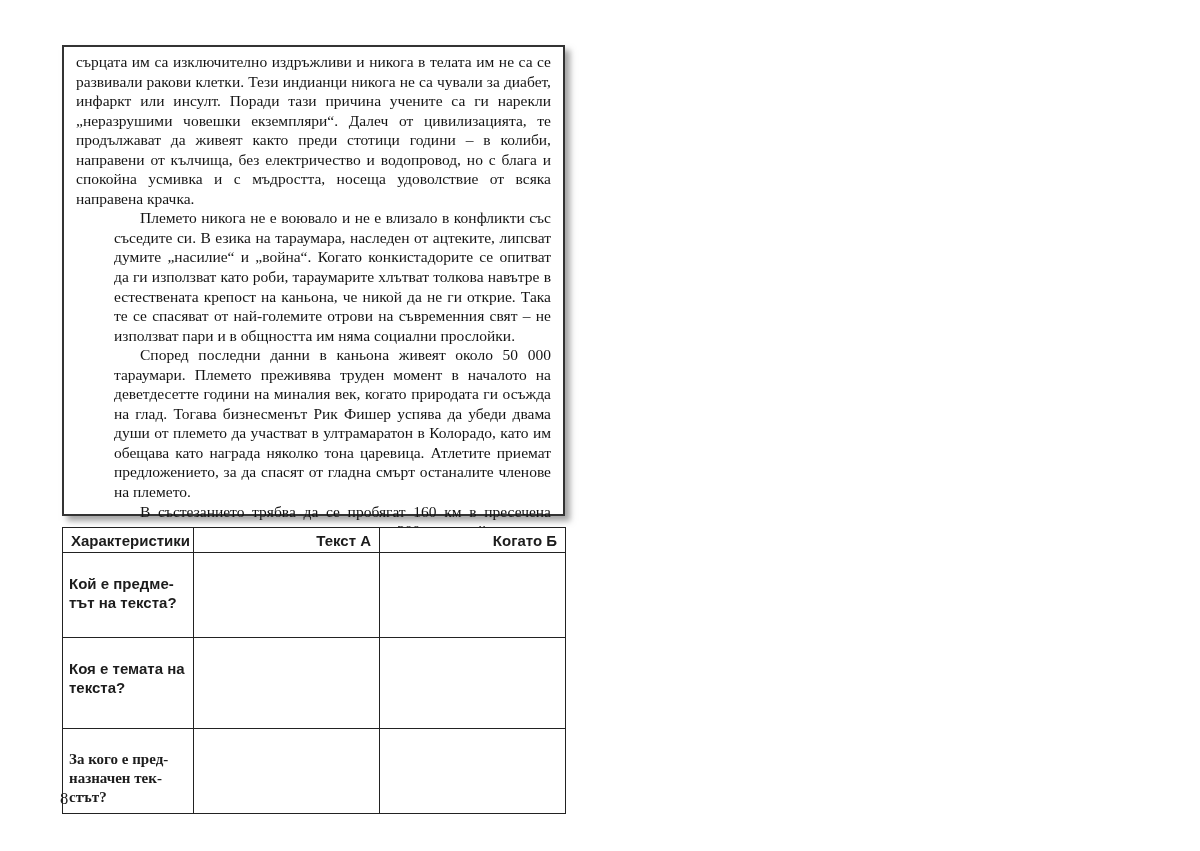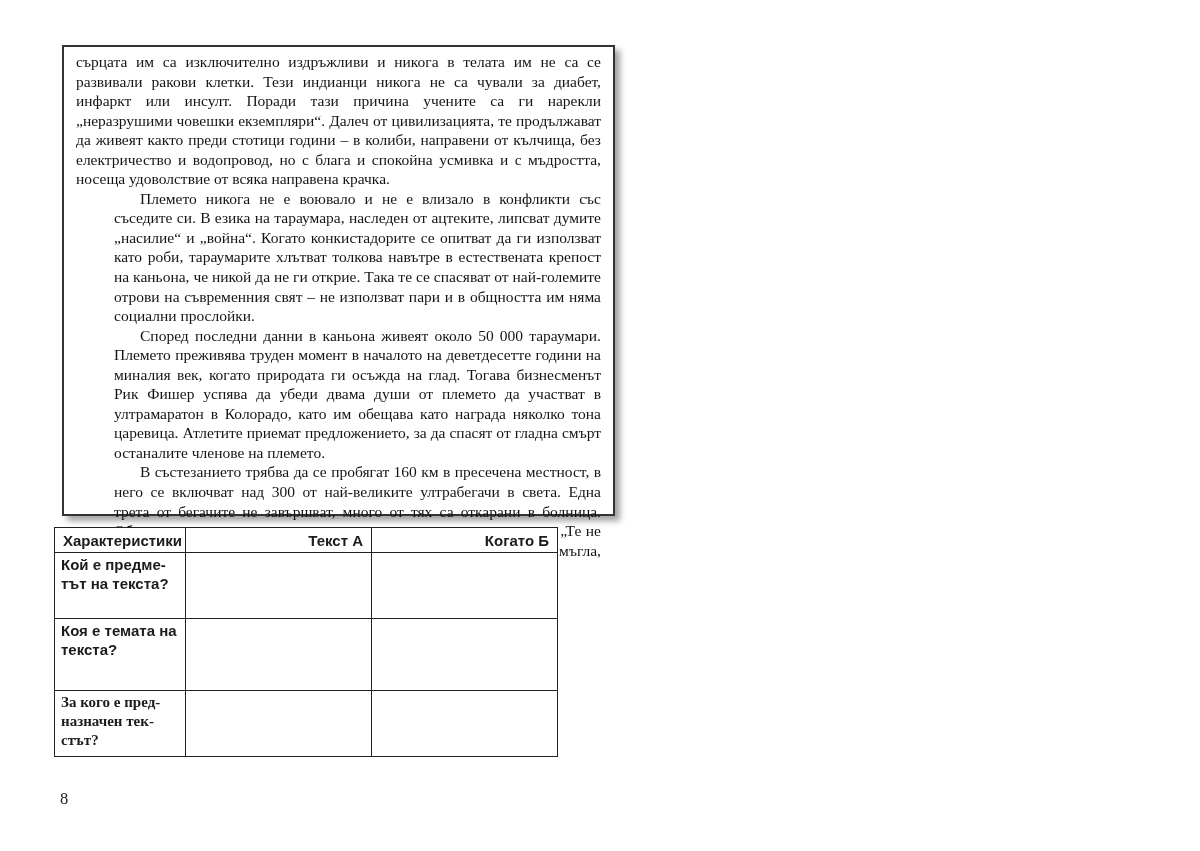--- a/index.html
+++ b/index.html
@@ -6,43 +6,43 @@
   body{
     width:1200px;height:851px;position:relative;background:#ffffff;
     font-family:"Liberation Sans",sans-serif;color:#1c1c1c;overflow:hidden;
   }
   .page{position:absolute;top:0;height:851px;}
   .page-left{left:0;width:600px;}
   .page-right{left:600px;width:600px;}
 
   
   .reading-box{
-    position:absolute;left:62px;top:45px;width:553px;height:471px;
+    position:absolute;left:62px;top:45px;width:503px;height:471px;
     box-sizing:border-box;border:2px solid #333;background:#fff;
     box-shadow:5px 5px 6px rgba(90,90,90,0.55);
     padding:5px 12px 0 12px;
     font-family:"Liberation Serif",serif;font-size:15.5px;line-height:19.55px;
     text-align:justify;color:#141414;
   }
   .reading-box p{margin:0;}
   .reading-box p.indent{text-indent:26px;margin-left:38px;}
 
   
   .char-table{
-    position:absolute;left:54px;top:527px;width:503px;
+    position:absolute;left:62px;top:527px;width:503px;
     border-collapse:collapse;table-layout:fixed;background:#fff;
   }
   .char-table th,.char-table td{
     border:1.6px solid #222;padding:1px 6px;vertical-align:top;
     font-size:15px;line-height:19px;
   }
   .char-table th{font-weight:bold;height:22px;vertical-align:middle;padding:1px 8px;}
   .char-table th.col-label{text-align:left;}
   .char-table th.col-center{text-align:right;}
-  .char-table td.row-label{font-weight:bold;white-space:pre-line;padding-top:2px;}
+  .char-table td.row-label{font-weight:bold;white-space:pre-line;padding-top:21px;}
   .char-table tbody tr:nth-child(1) td{height:62px;}
   .char-table tbody tr:nth-child(2) td{height:68px;}
   .char-table tbody tr:nth-child(3) td{height:62px;font-family:Liberation Serif, serif;}
   .char-table tbody tr:nth-child(4) td{height:58px;}
 
   .page-num{
     position:absolute;top:789px;font-family:"Liberation Serif",serif;
     font-size:16.5px;color:#222;
   }
   .page-num-left{left:60px;}

